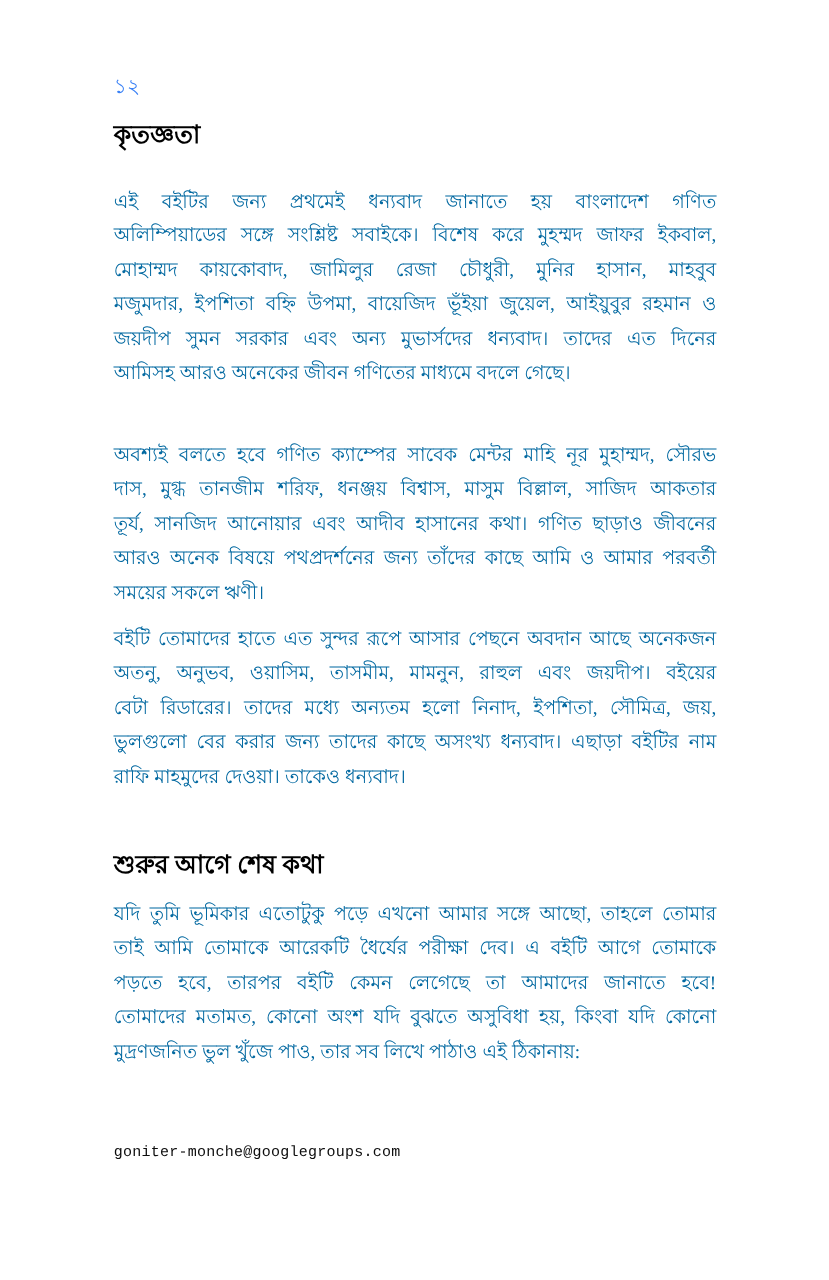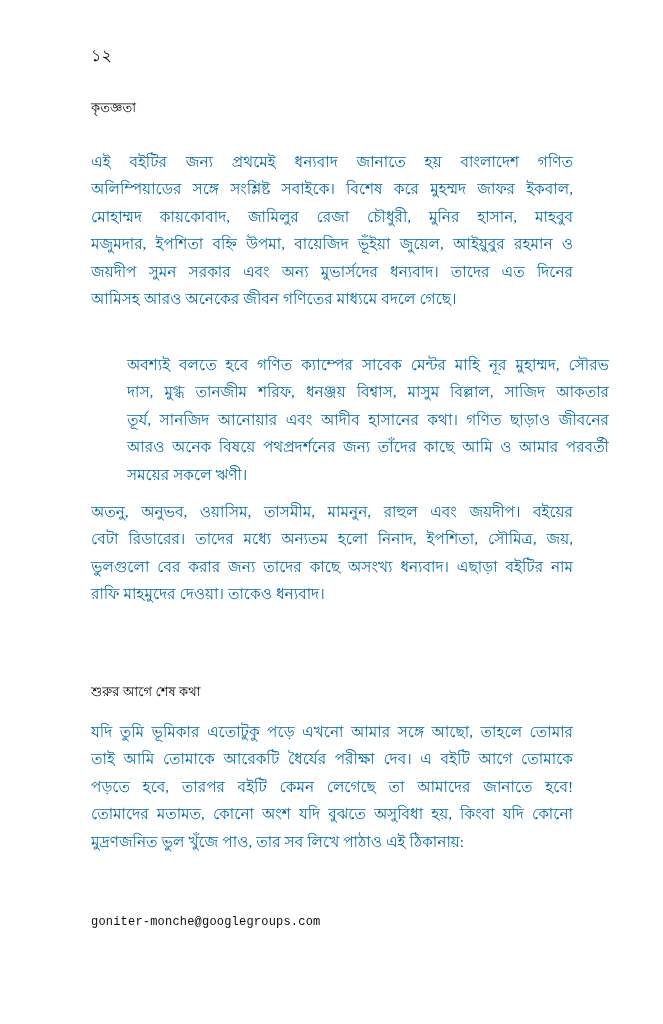--- a/index.html
+++ b/index.html
@@ -22,35 +22,35 @@
     width: 663px;
     height: 1024px;
     background: #ffffff;
     box-sizing: border-box;
   }
 
   
   .page-number {
     position: absolute;
     left: 91px;
-    top: 46px;
+    top: 60px;
     font-size: 16px;
     line-height: 20px;
     letter-spacing: 0.2px;
     font-family: "Liberation Serif", "DejaVu Serif", serif;
-    color: #000000;
+    color: #3b82f6;
     white-space: nowrap;
   }
 
   
   .heading {
     position: absolute;
     left: 91px;
-    font-weight: normal;
-    font-size: 13px;
+    font-weight: bold;
+    font-size: 20px;
     line-height: 22px;
     color: #000000;
     white-space: nowrap;
     letter-spacing: 0.1px;
   }
   .heading-ack   { top: 97px; }
   .heading-final { top: 681px; }
 
   
   .para {
@@ -70,21 +70,21 @@
     text-align: justify;
     text-align-last: justify;
     white-space: nowrap;
   }
   .para .line.last {
     text-align-last: left;
     text-align: right;
   }
 
   .para-1 { top: 148px; }
-  .para-2 { top: 351px; margin-left: 36px; }
+  .para-2 { top: 351px; }
   .para-3 { top: 498px; }
   .para-4 { top: 718px; }
 
   .email-line {
     position: absolute;
     left: 91px;
     top: 911px;
     font-family: "Liberation Mono", "DejaVu Sans Mono", monospace;
     font-size: 12px;
     line-height: 22px;
@@ -113,20 +113,21 @@
 
   <div class="para para-2">
     <span class="line">অবশ্যই বলতে হবে গণিত ক্যাম্পের সাবেক মেন্টর মাহি নূর মুহাম্মদ, সৌরভ</span>
     <span class="line">দাস,  মুগ্ধ  তানজীম  শরিফ,  ধনঞ্জয়  বিশ্বাস,  মাসুম  বিল্লাল,  সাজিদ  আকতার</span>
     <span class="line">তূর্য,  সানজিদ  আনোয়ার  এবং  আদীব  হাসানের  কথা।  গণিত  ছাড়াও  জীবনের</span>
     <span class="line">আরও  অনেক  বিষয়ে  পথপ্রদর্শনের  জন্য  তাঁদের  কাছে  আমি  ও  আমার  পরবর্তী</span>
     <span class="line last">সময়ের সকলে ঋণী।</span>
   </div>
 
   <div class="para para-3">
+    <span class="line">বইটি তোমাদের হাতে এত সুন্দর রূপে আসার পেছনে অবদান আছে অনেকজন</span>
     <span class="line">অতনু,  অনুভব,  ওয়াসিম,  তাসমীম,  মামনুন,  রাহুল  এবং  জয়দীপ।  বইয়ের</span>
     <span class="line">বেটা  রিডারের।  তাদের  মধ্যে  অন্যতম  হলো  নিনাদ,  ইপশিতা,  সৌমিত্র,  জয়,</span>
     <span class="line">ভুলগুলো  বের  করার  জন্য  তাদের  কাছে  অসংখ্য  ধন্যবাদ।  এছাড়া  বইটির  নাম</span>
     <span class="line last">রাফি মাহমুদের দেওয়া। তাকেও ধন্যবাদ।</span>
   </div>
 
   <div class="heading heading-final">শুরুর আগে শেষ কথা</div>
 
   <div class="para para-4">
     <span class="line">যদি তুমি ভূমিকার এতোটুকু পড়ে এখনো আমার সঙ্গে আছো, তাহলে তোমার</span>

